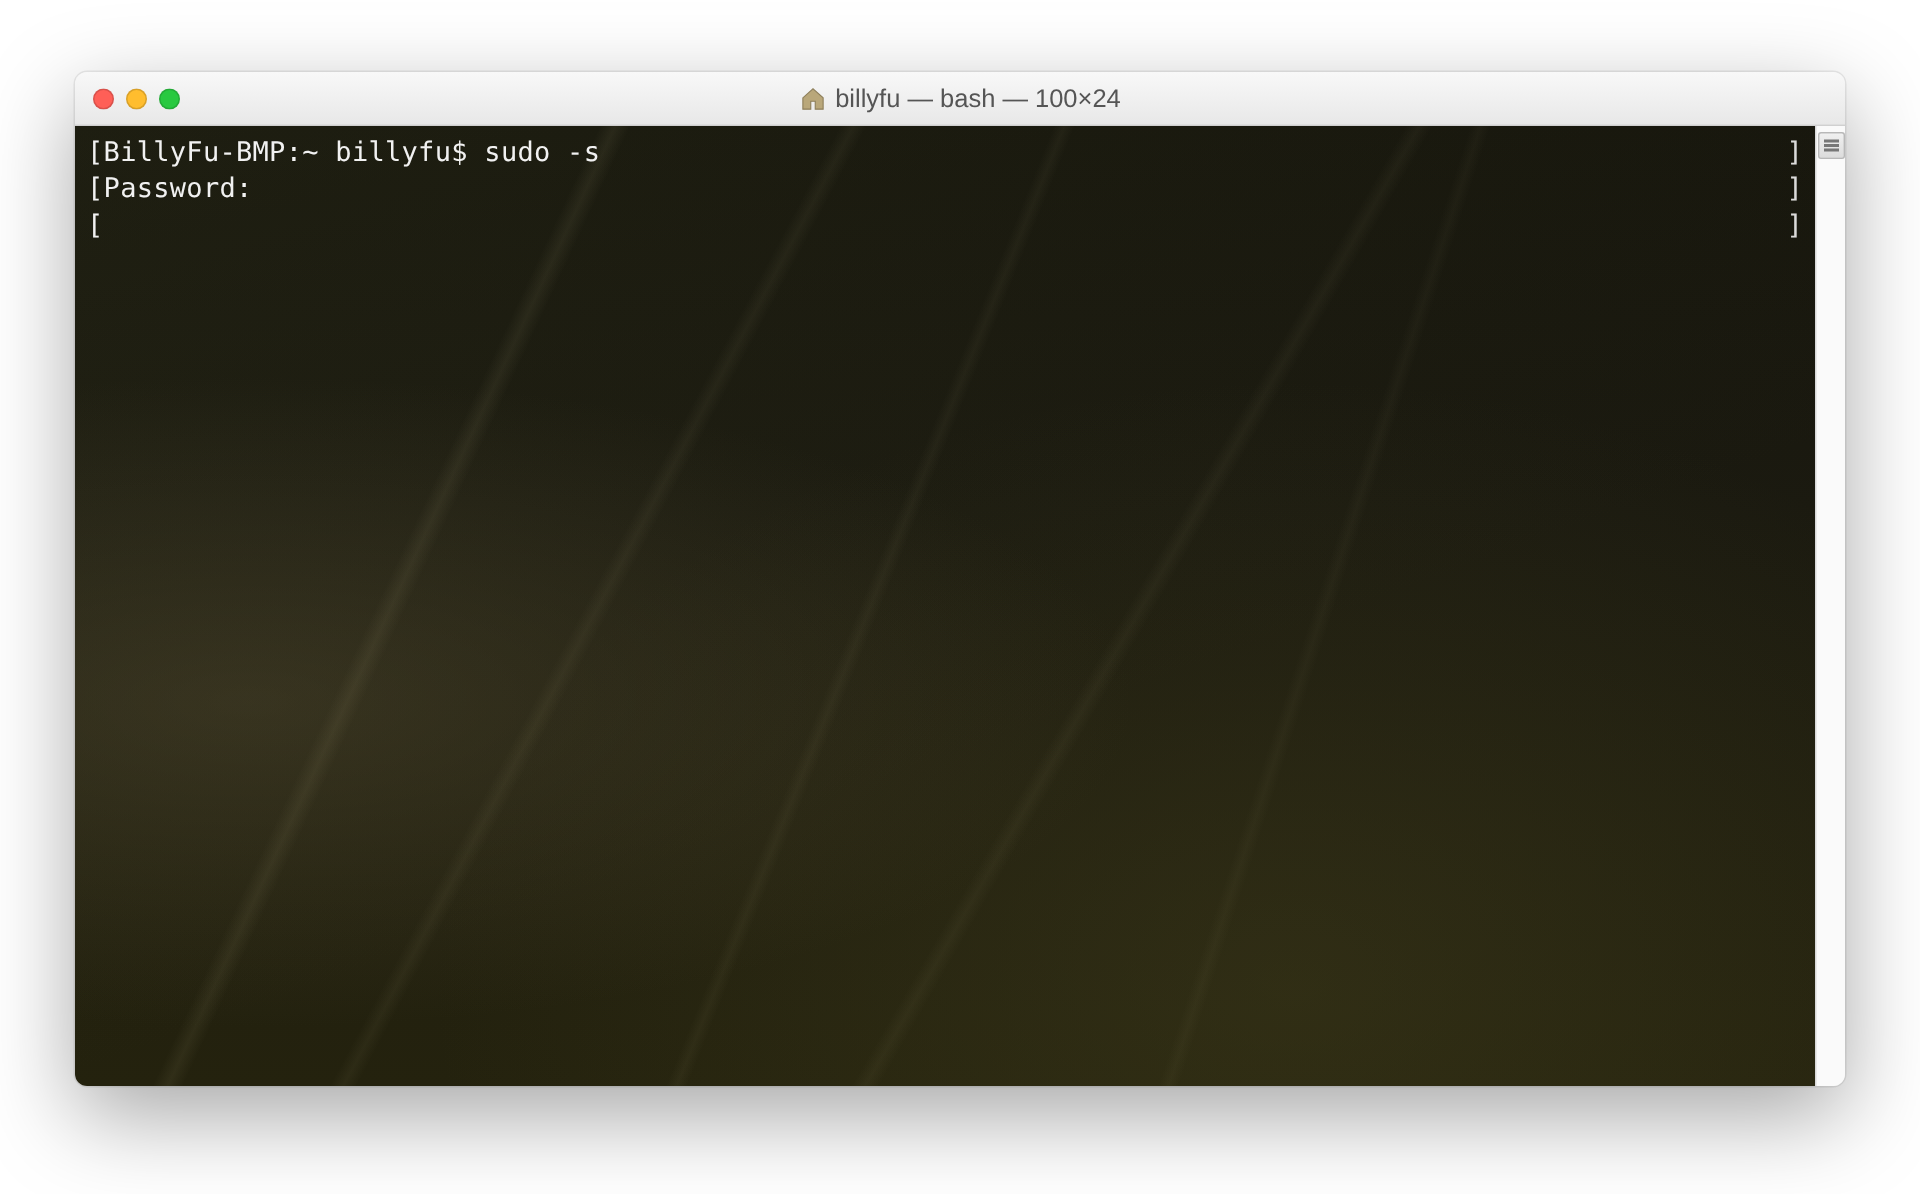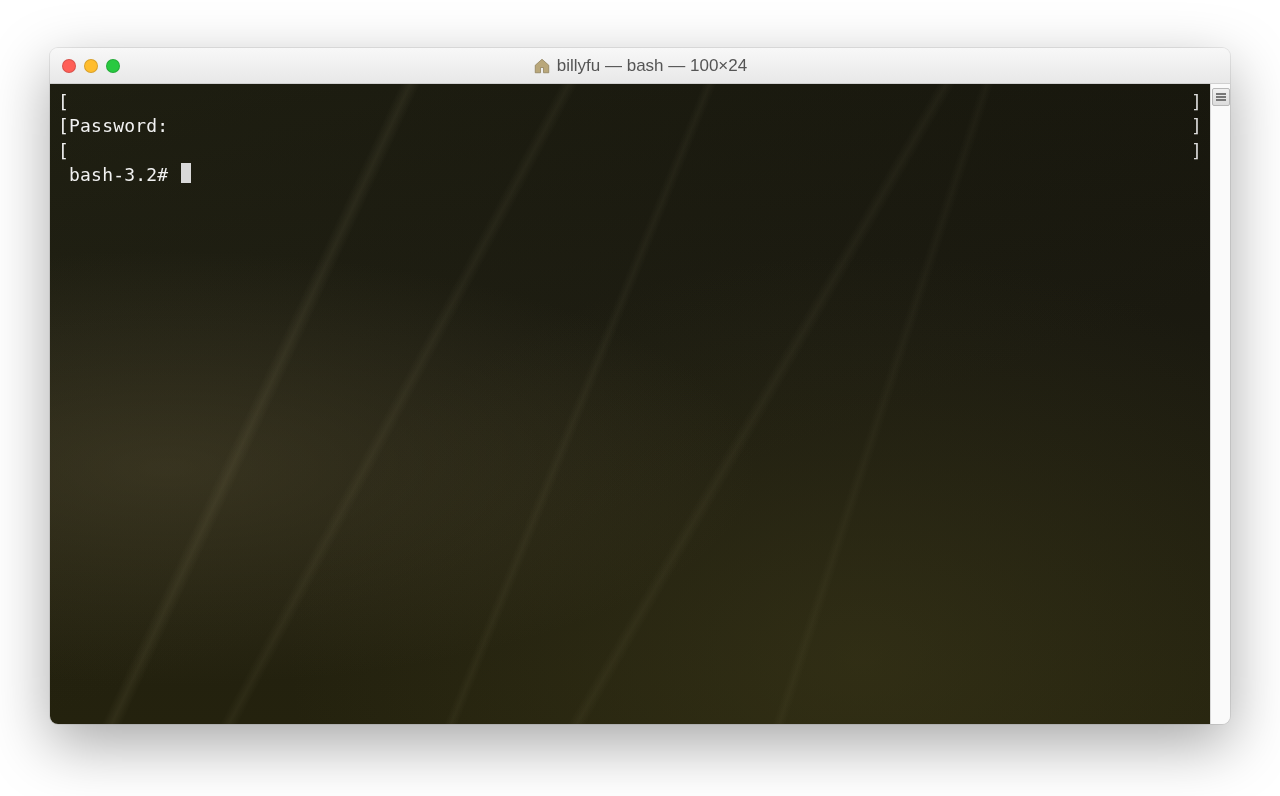--- a/index.html
+++ b/index.html
@@ -189,40 +189,35 @@
       </span>
       <span>billyfu — bash — 100×24</span>
     </div>
   </div>
 
   <div class="terminal-body">
     <div class="terminal-content">
 
       <div class="term-line">
         <span class="lb">[</span>
+        <span class="content">BillyFu-BMP:~ billyfu$ sudo -s</span>
         <span class="rb">]</span>
       </div>
 
       <div class="term-line">
         <span class="lb">[</span>
         <span class="content">Password:</span>
         <span class="rb">]</span>
       </div>
 
       <div class="term-line">
         <span class="lb">[</span>
         <span class="rb">]</span>
       </div>
 
-      <div class="term-line">
-        <span class="lb"> </span>
-        <span class="content">bash-3.2# </span>
-        <span class="cursor"></span>
-        <span class="rb"></span>
-      </div>
 
     </div>
 
     <div class="scrollbar-gutter">
       <div class="scrollbar-widget">
         <div class="bars">
             <span></span>
             <span></span>
             <span></span>
           </div>

